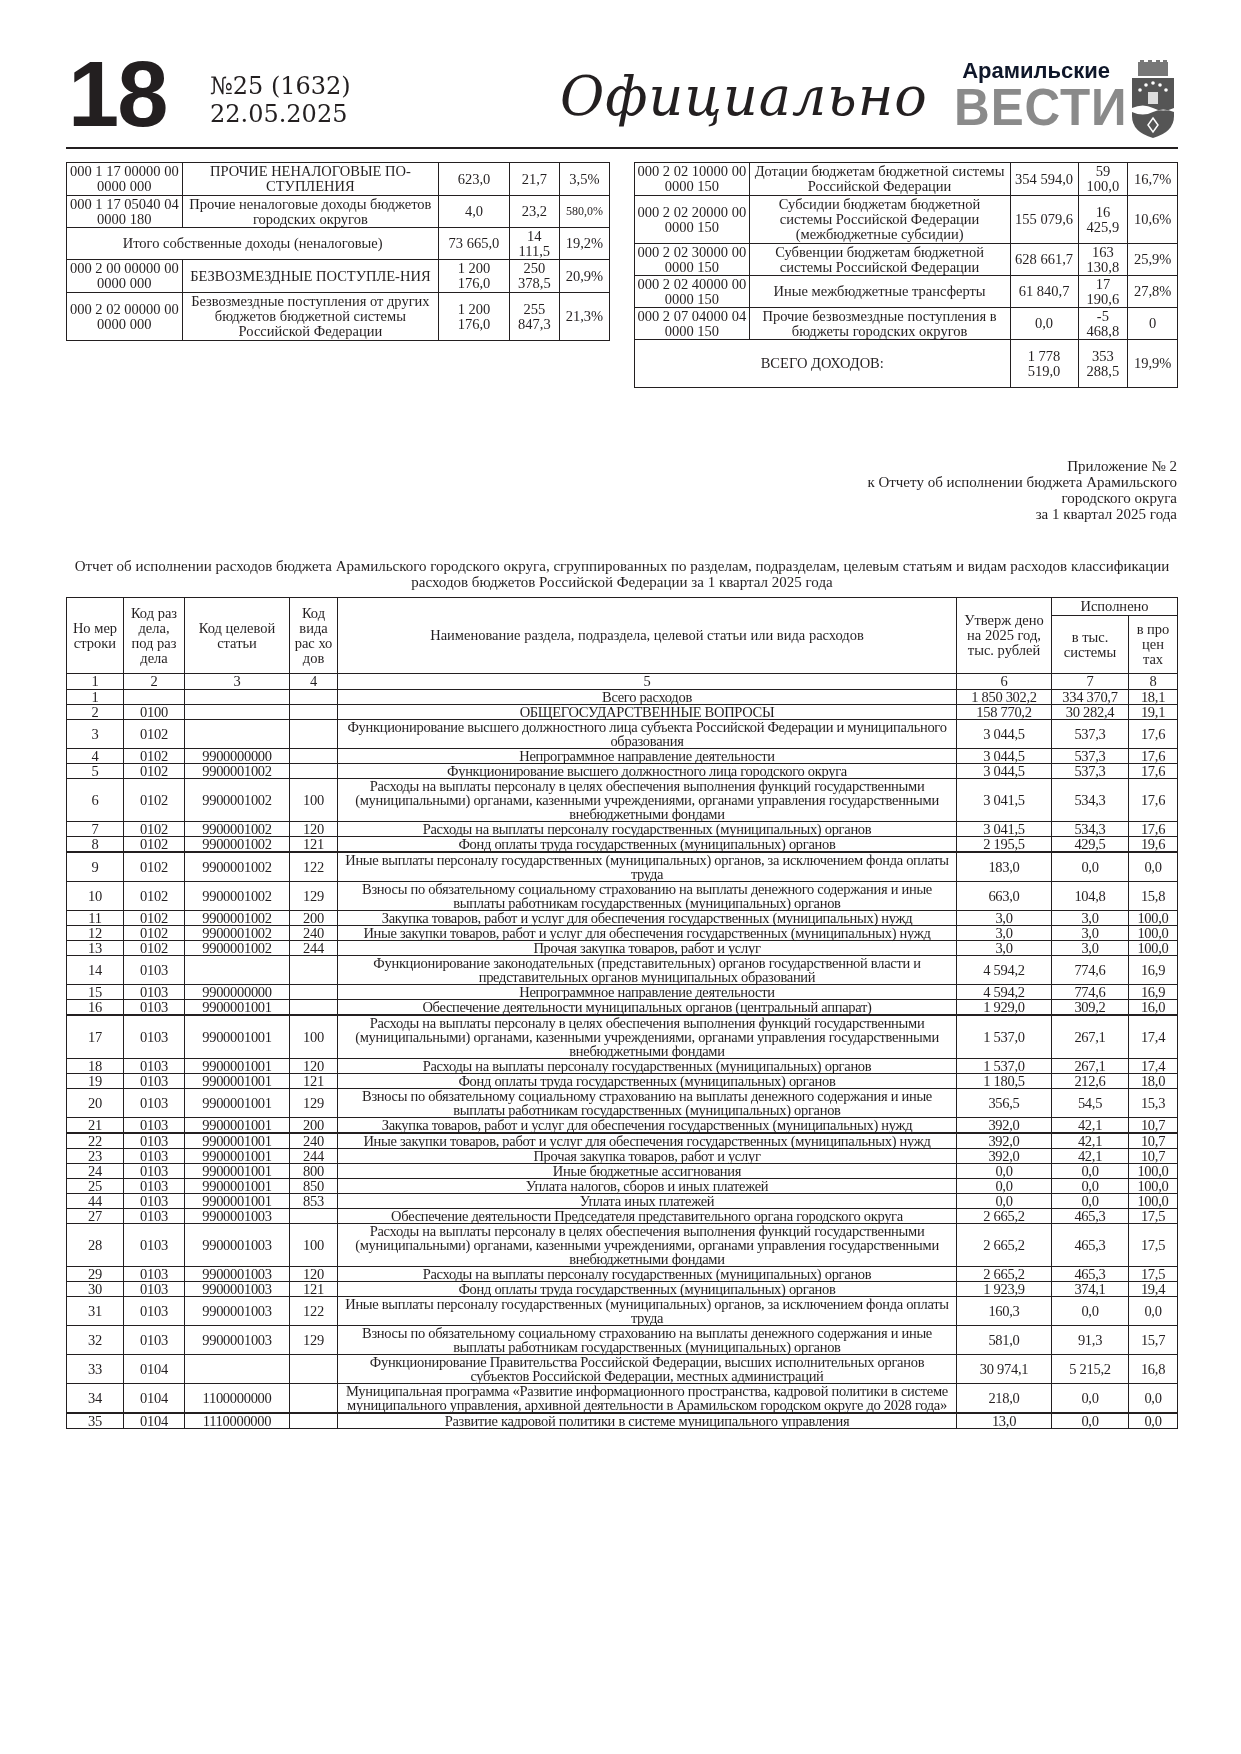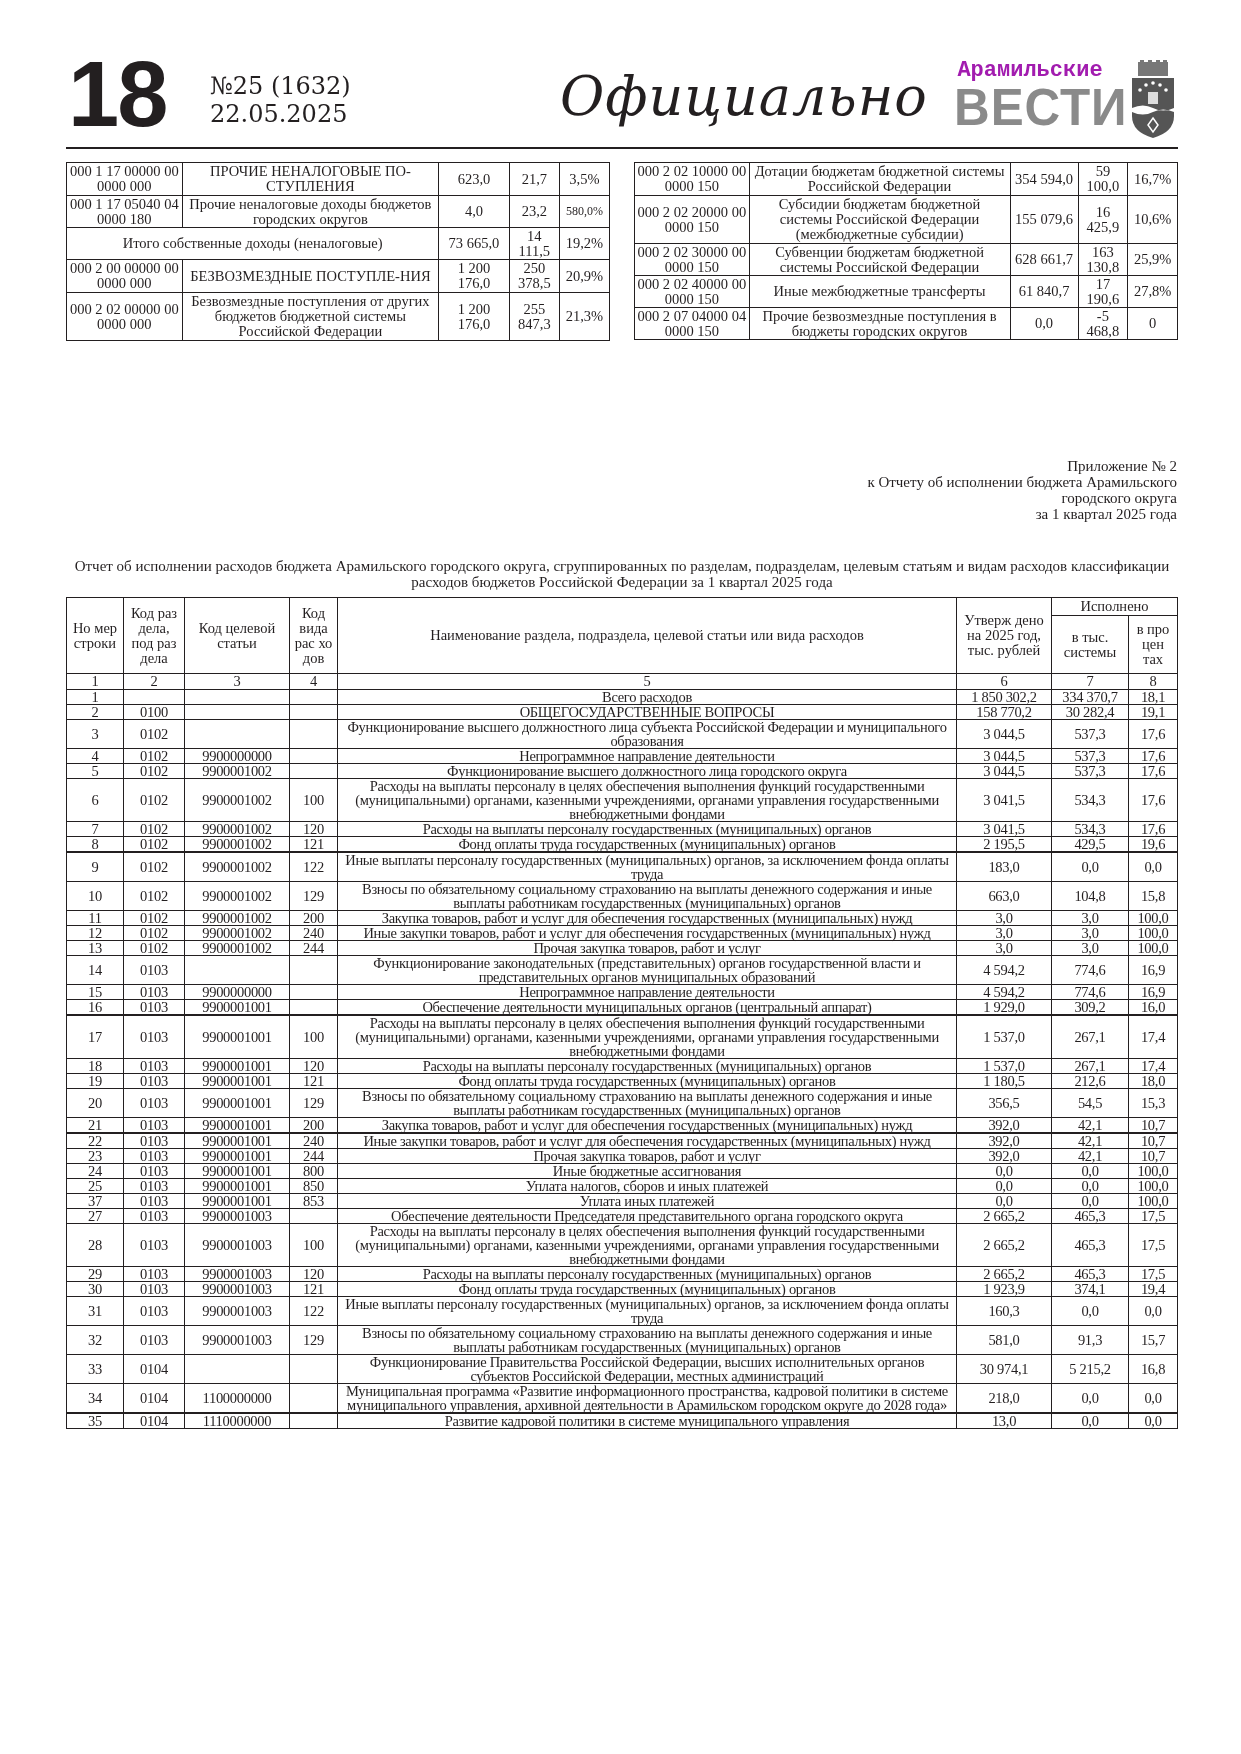--- a/index.html
+++ b/index.html
@@ -5,21 +5,21 @@
   html, body { margin:0; padding:0; background:#fff; }
   body { width:1241px; height:1754px; position:relative; overflow:hidden; color:#231f20;
          font-family:"Liberation Serif", "DejaVu Serif", serif; }
   .header { position:absolute; left:0; top:0; width:1241px; height:150px; }
   .page-num { position:absolute; left:68px; top:48px; font-family:"Liberation Sans","DejaVu Sans",sans-serif;
               font-weight:bold; font-size:92px; line-height:92px; letter-spacing:-2px; }
   .issue { position:absolute; left:210px; top:72px; font-family:"DejaVu Serif",serif; font-size:24px; line-height:28px; }
   .section-title { position:absolute; left:560px; top:62px; font-family:"DejaVu Serif",serif; font-style:italic;
                    font-size:54px; line-height:70px; letter-spacing:1px; }
   .brand { position:absolute; left:950px; top:60px; width:160px; }
-  .brand-top { font-family:Liberation Mono, monospace; font-weight:bold; font-size:22px; line-height:22px; color:#a21caf; text-align:center; }
+  .brand-top { font-family:Liberation Sans, sans-serif; font-weight:bold; font-size:22px; line-height:22px; color:#0f172a; text-align:right; }
   .brand-bottom { font-family:"Liberation Sans",sans-serif; font-weight:bold; font-size:52px; line-height:50px; color:#8a8a8a; letter-spacing:1px; text-align:center; transform:scaleX(0.95); }
   .coat { position:absolute; left:1128px; top:60px; width:50px; height:80px; }
   .header-rule { position:absolute; left:66px; top:147px; width:1112px; height:2px; background:#231f20; }
 
   table { border-collapse:collapse; font-family:"Liberation Serif",serif; }
   td, th { border:1px solid #231f20; padding:0 2px; text-align:center; vertical-align:middle; font-weight:normal; }
 
   .inc-left { position:absolute; left:66px; top:162px; width:544px; font-size:14.5px; line-height:15px; }
   .inc-right { position:absolute; left:634px; top:162px; width:544px; font-size:14.5px; line-height:15px; }
   .inc-left td, .inc-right td { height:auto; }
@@ -155,20 +155,26 @@
       <td>17 190,6</td>
       <td>27,8%</td>
     </tr>
     <tr style="height:32px">
       <td>000 2 07 04000 04 0000 150</td>
       <td>Прочие безвозмездные поступления в бюджеты городских округов</td>
       <td>0,0</td>
       <td>-5 468,8</td>
       <td>0</td>
     </tr>
+    <tr style="height:48px">
+      <td colspan="2">ВСЕГО ДОХОДОВ:</td>
+      <td>1 778 519,0</td>
+      <td>353 288,5</td>
+      <td>19,9%</td>
+    </tr>
   </tbody>
 </table>
 
 <div class="appendix">
   <div>Приложение № 2</div>
   <div>к Отчету об исполнении бюджета Арамильского</div>
   <div>городского округа</div>
   <div>за 1 квартал 2025 года</div>
 </div>
 
@@ -445,21 +451,21 @@
         <td class="cond">25</td>
         <td class="cond">0103</td>
         <td class="cond">9900001001</td>
         <td class="cond">850</td>
         <td class="cond">Уплата налогов, сборов и иных платежей</td>
         <td class="cond">0,0</td>
         <td class="cond">0,0</td>
         <td class="cond">100,0</td>
       </tr>
       <tr>
-        <td class="cond">37</td>
+        <td class="cond">44</td>
         <td class="cond">0103</td>
         <td class="cond">9900001001</td>
         <td class="cond">853</td>
         <td class="cond">Уплата иных платежей</td>
         <td class="cond">0,0</td>
         <td class="cond">0,0</td>
         <td class="cond">100,0</td>
       </tr>
       <tr>
         <td class="cond">27</td>

